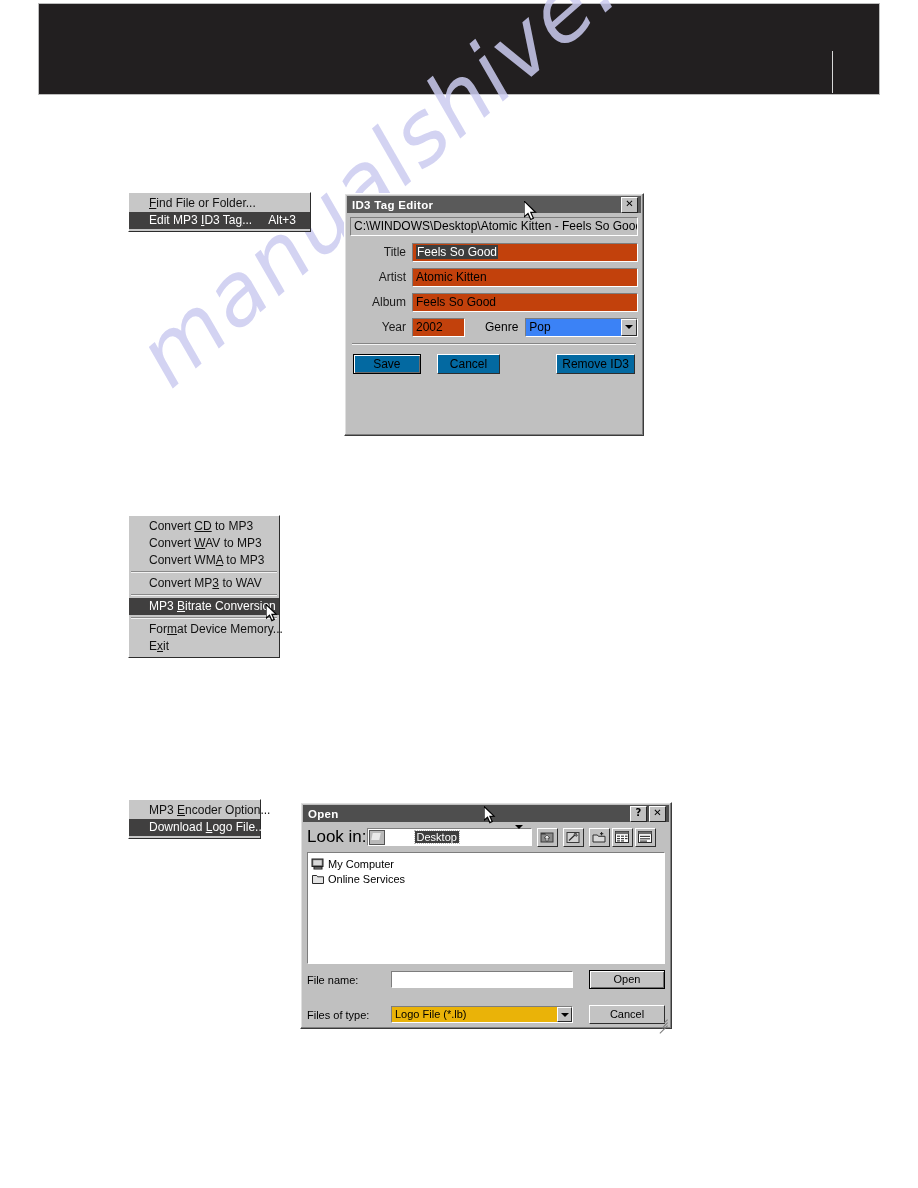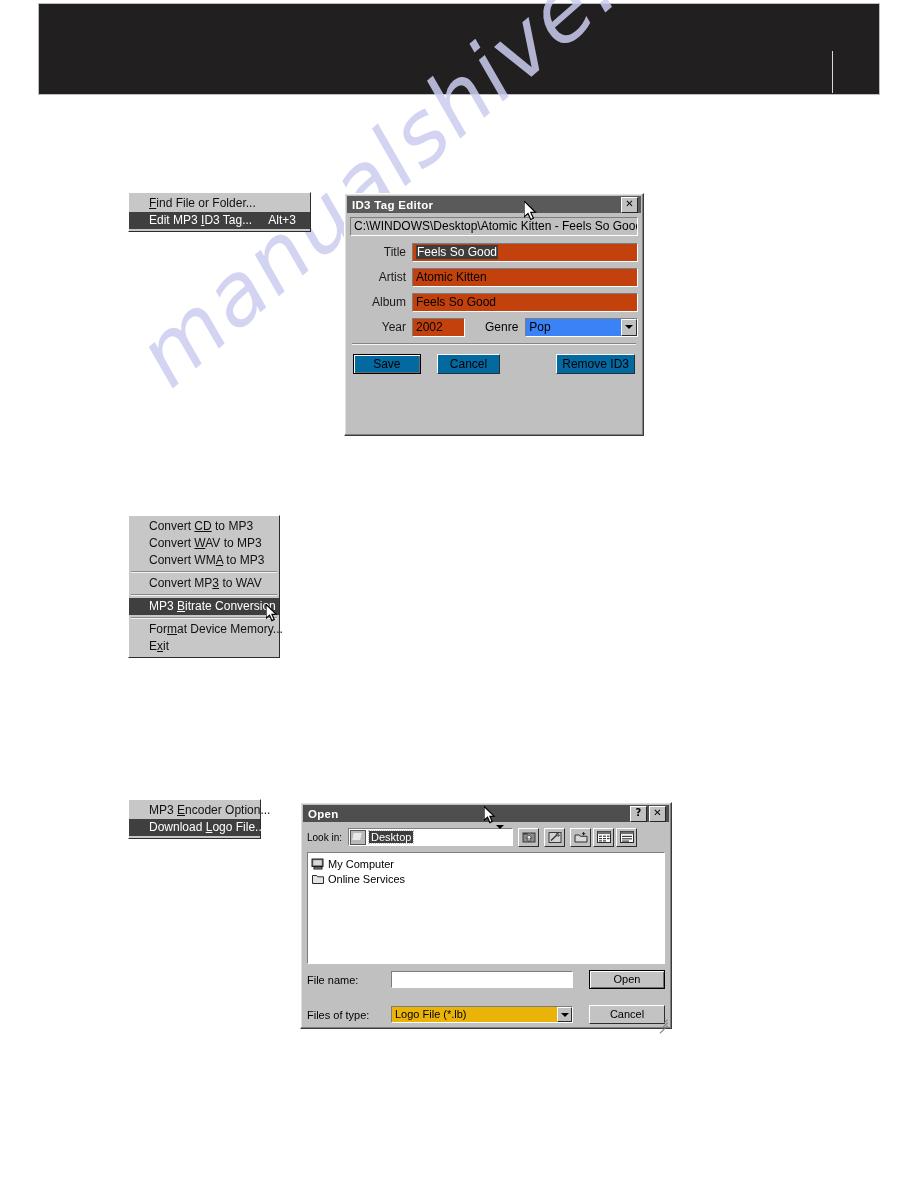--- a/index.html
+++ b/index.html
@@ -295,35 +295,35 @@
     background: #4e4e4e;
   }
 
   .lookin-row {
     display: flex;
     align-items: center;
     margin: 5px 6px 0 6px;
     height: 20px;
   }
   .lookin-label {
-    font-size: 10px;
-    padding-right: 6px;
+    font-size: 17px;
     white-space: nowrap;
   }
   .lookin-combo {
     width: 165px;
     height: 18px;
     display: flex;
     align-items: center;
     background: #ffffff;
     border-top: 1px solid #7d7d7d;
     border-left: 1px solid #7d7d7d;
     border-right: 1px solid #ffffff;
     border-bottom: 1px solid #ffffff;
     box-sizing: border-box;
+    gap: 27px;
   }
   .mini-icon {
     width: 14px; height: 13px;
     margin: 0 3px 0 1px;
     background: #b9b9b9;
     border: 1px solid #555;
     position: relative;
     flex: none;
   }
   .mini-icon::after {

